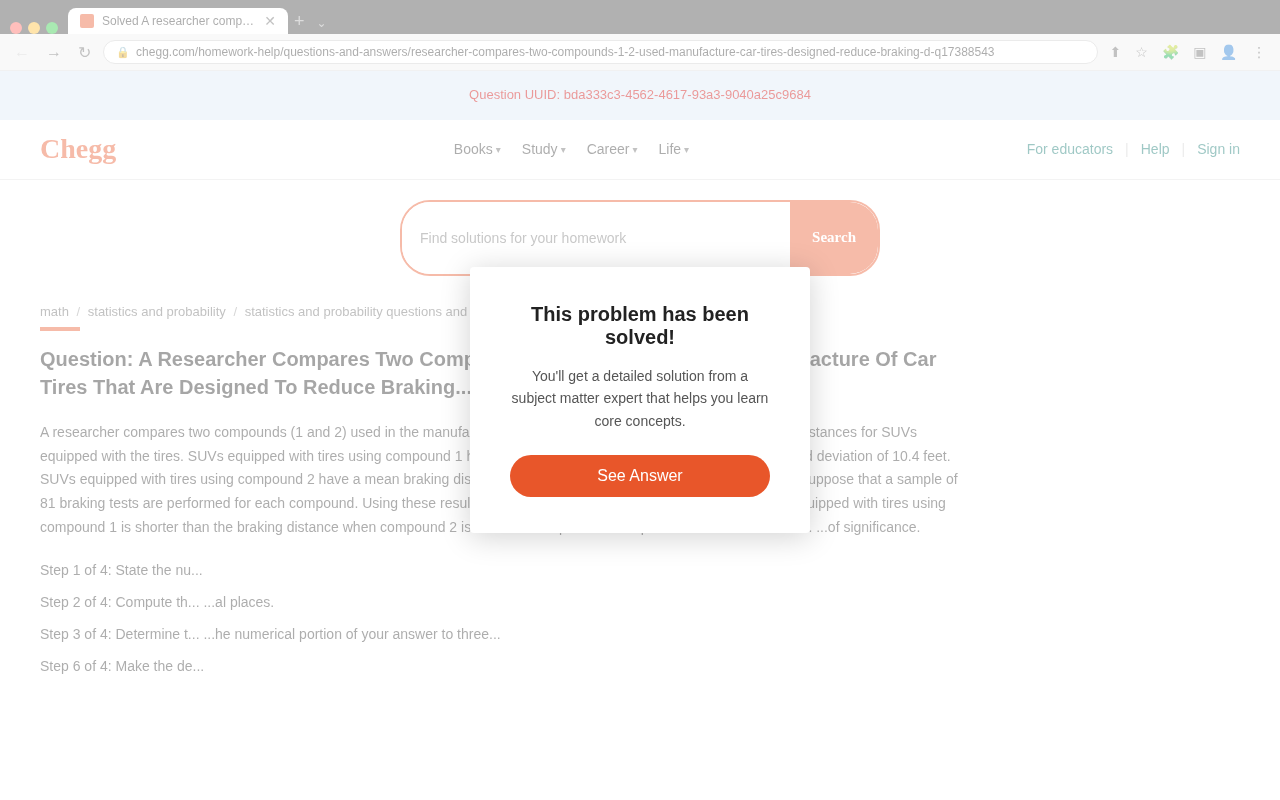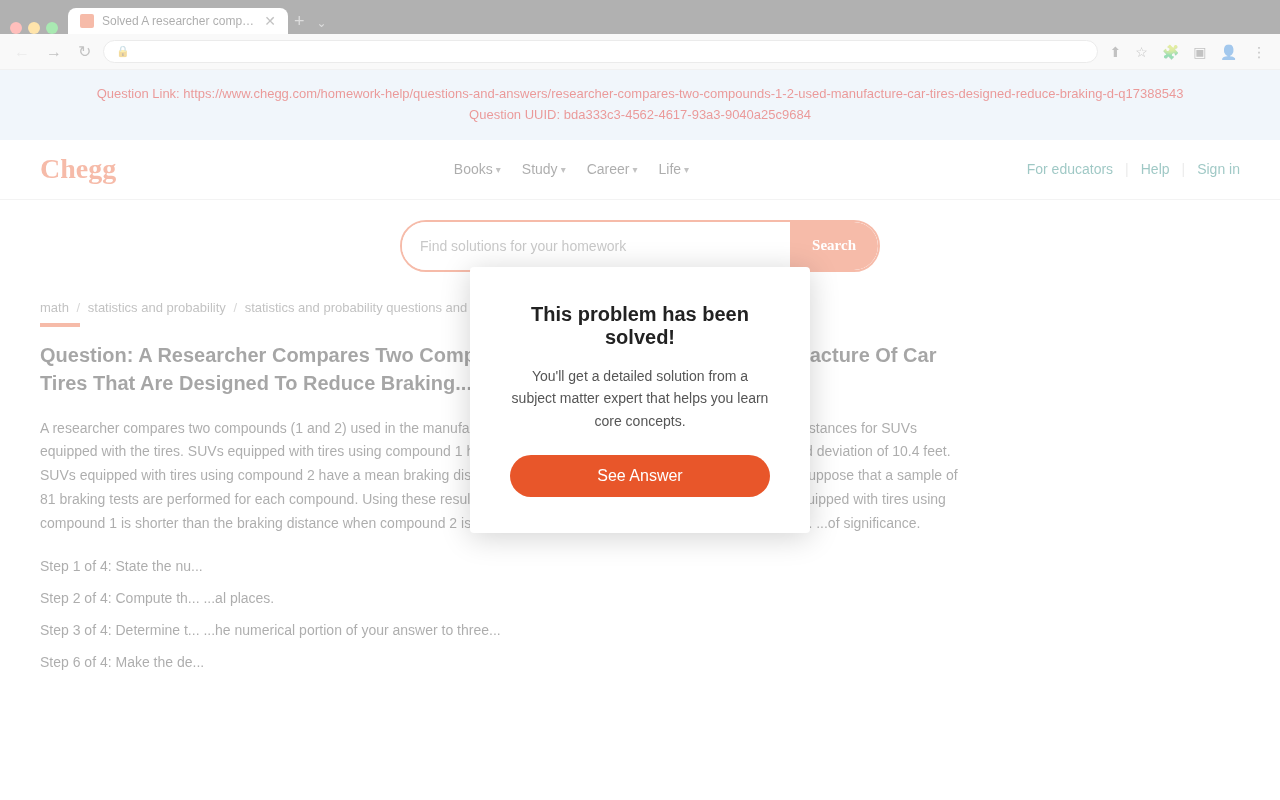--- a/index.html
+++ b/index.html
@@ -38,21 +38,21 @@
     .main-nav { display: flex; gap: 21px; align-items: center; }
     .nav-item { font-size: 14px; color: #333; cursor: pointer; display: flex; align-items: center; gap: 3px; text-decoration: none; }
     .chevron { font-size: 10px; color: #666; }
     .header-right { display: flex; align-items: center; gap: 12px; }
     .header-link { font-size: 14px; color: #0f766e; cursor: pointer; text-decoration: none; }
     .header-divider { color: #ccc; }
 
     
     .search-section { padding: 20px 40px; display: flex; justify-content: center; }
     .search-container { display: flex; width: 480px; border: 2px solid #e8562a; border-radius: 30px; overflow: hidden; background: #fff; }
-    .search-input { flex: 1; border: none; outline: none; padding: 16px 18px; font-size: 14px; color: #999; }
+    .search-input { flex: 1; border: none; outline: none; padding: 28px 18px; font-size: 14px; color: #999; }
     .search-btn { background: #e8562a; color: #fff; border: none; padding: 10px 22px; font-size: 15px; font-weight: bold; cursor: pointer; border-radius: 0 28px 28px 0; font-family: Liberation Serif, serif; }
 
     
     .breadcrumb { padding: 8px 40px; font-size: 13px; color: #666; }
     .breadcrumb a { color: #666; text-decoration: none; }
     .breadcrumb span { color: #999; margin: 0 4px; }
 
     
     .question-area { padding: 0 40px 40px; max-width: 1000px; }
     .orange-bar { width: 40px; height: 4px; background: #e8562a; margin-bottom: 14px; }
@@ -91,35 +91,33 @@
     <span class="tab-bar-overflow">⌄</span>
   </div>
 </div>
 
 <div class="browser-toolbar">
   <button class="nav-btn disabled">←</button>
   <button class="nav-btn">→</button>
   <button class="nav-btn">↻</button>
   <div class="address-bar">
     <span class="lock-icon">🔒</span>
+    <span class="address-text">chegg.com/homework-help/questions-and-answers/researcher-compares-two-compounds-1-2-used-manufacture-car-tires-designed-reduce-braking-d-q17388543</span>
   </div>
   <div class="toolbar-actions">
     <span class="toolbar-icon">⬆</span>
     <span class="toolbar-icon">☆</span>
     <span class="toolbar-icon">🧩</span>
     <span class="toolbar-icon">▣</span>
     <span class="toolbar-icon">👤</span>
     <span class="toolbar-icon">⋮</span>
   </div>
 </div>
 
 <div class="info-banner">
-  <p>
-    <span>Question Link: </span><span>https://www.chegg.com/homework-help/questions-and-answers/researcher-compares-two-compounds-1-2-used-manufacture-car-tires-designed-reduce-braking-d-q17388543</span>
-  </p>
   <p>
     <span>Question UUID: </span><span>bda333c3-4562-4617-93a3-9040a25c9684</span>
   </p>
 </div>
 
 <div class="site-header">
   <span class="chegg-logo">Chegg</span>
   <nav class="main-nav">
     <a class="nav-item">
       <span>Books</span>

